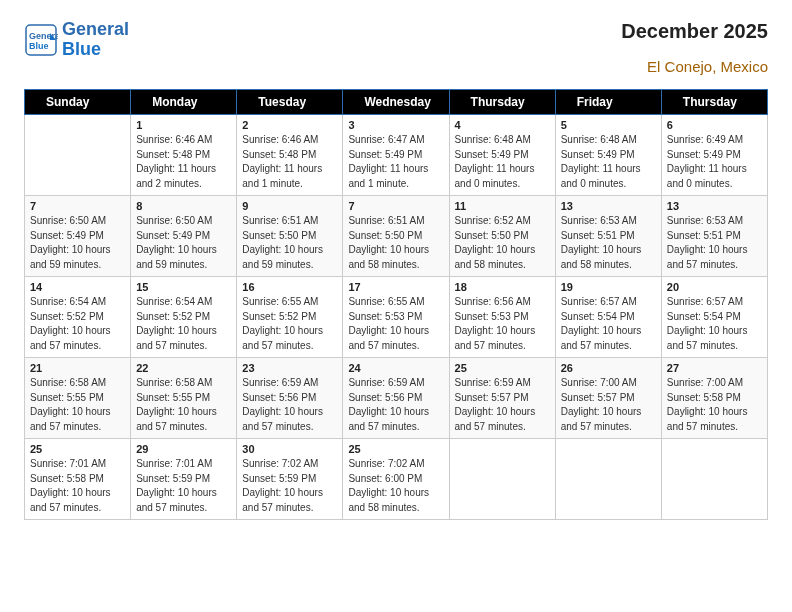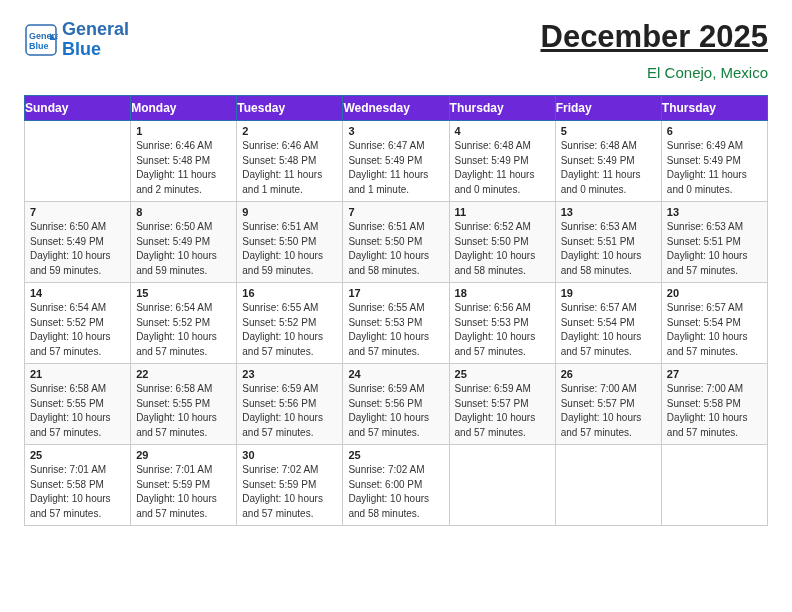--- a/index.html
+++ b/index.html
@@ -29,42 +29,41 @@
     }
     .logo-wrapper {
       display: flex;
       align-items: center;
       gap: 4px;
     }
     .title-block {
       text-align: right;
     }
     .month-title {
-      font-size: 31px;
+      font-size: 20px;
       font-weight: bold;
       color: #222;
       line-height: 1.1;
-      text-decoration: underline;
     }
     .location {
       font-size: 15px;
-      color: #15803d;
-      margin-top: 10px;
+      color: #a16207;
+      margin-top: 16px;
     }
     table {
       width: 100%;
       border-collapse: collapse;
       table-layout: fixed;
     }
     thead tr th {
-      background: #6d28d9;
+      background: #000000;
       color: #fff;
       font-size: 12px;
       font-weight: bold;
-      padding: 5px 0;
+      padding: 5px 21px;
       text-align: left;
       border: 1px solid #2c6cb0;
     }
     tbody tr td {
       border: 1px solid #ccc;
       vertical-align: top;
       padding: 4px 5px;
       font-size: 10px;
       color: #333;
       height: 80px;

